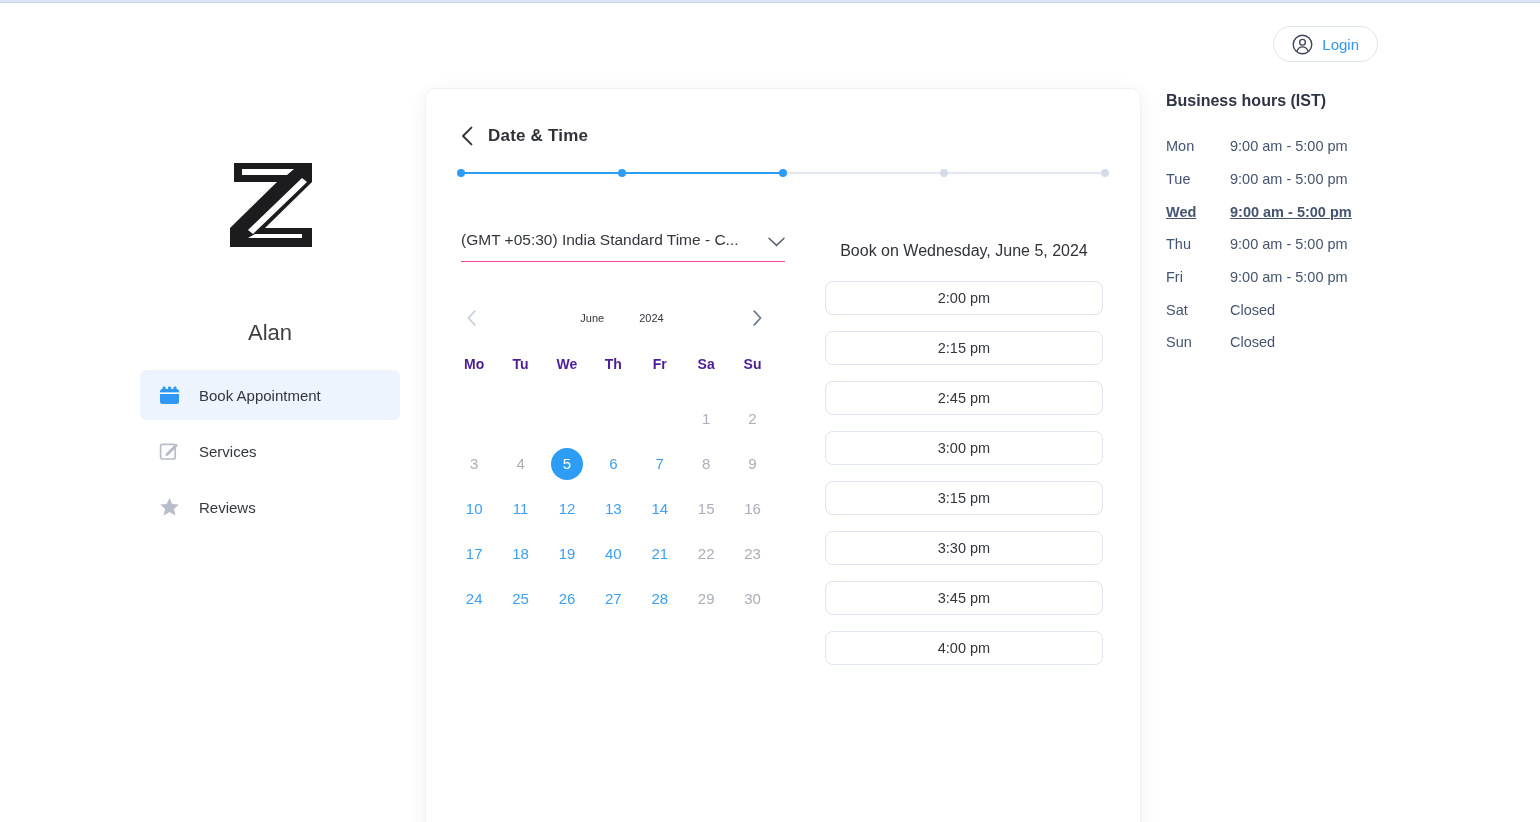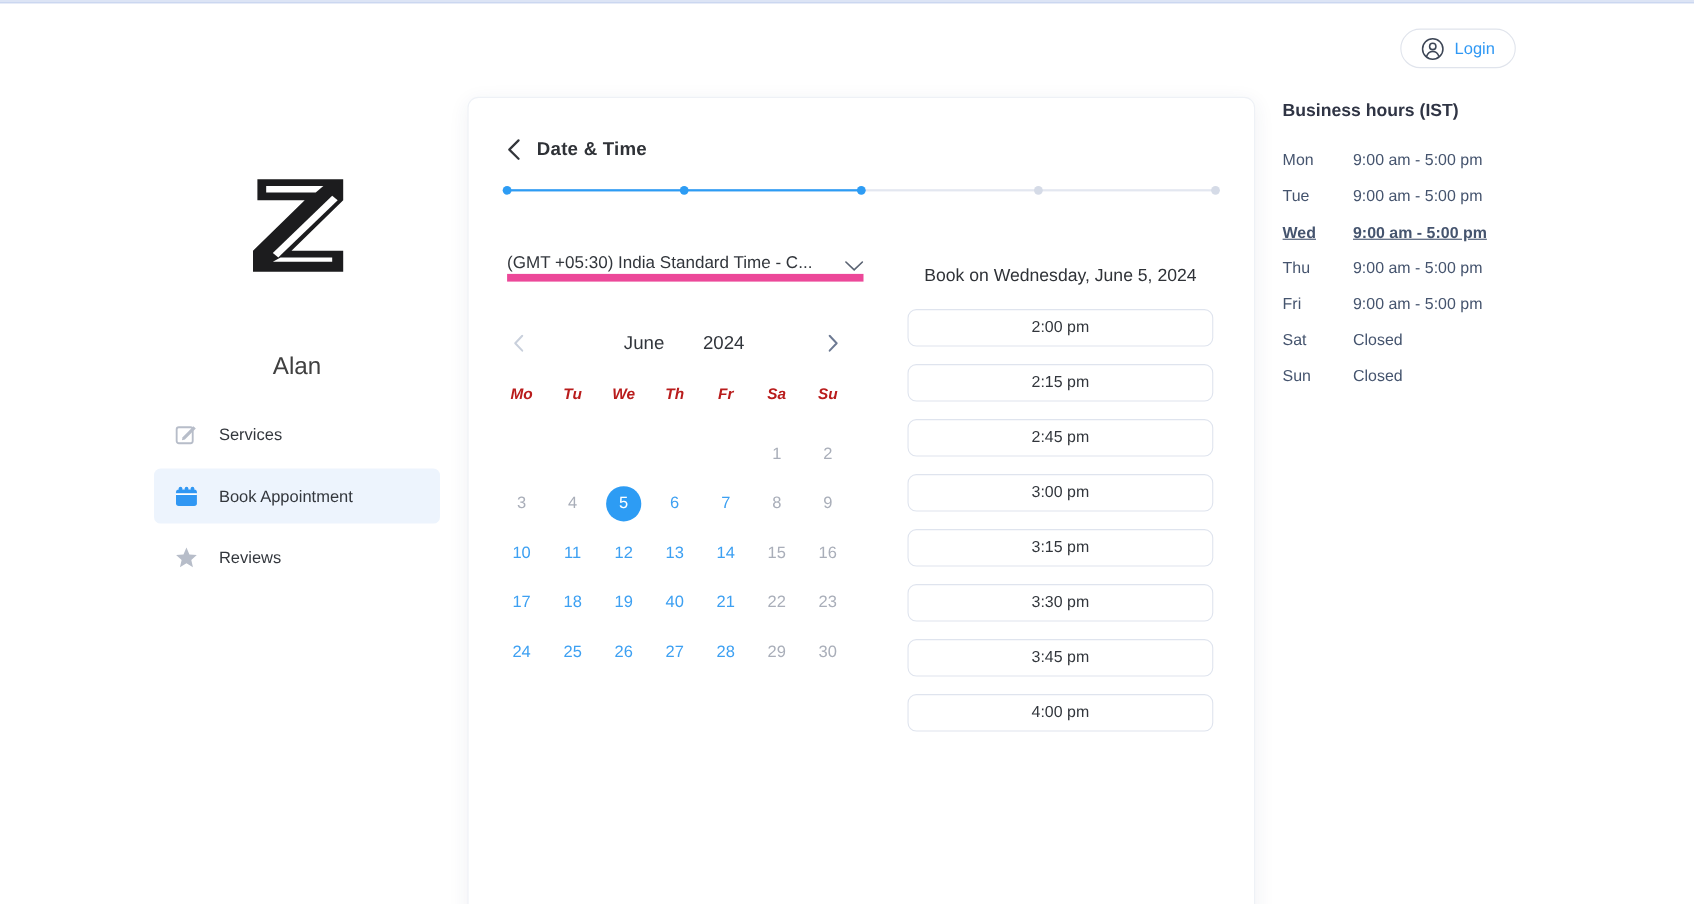--- a/index.html
+++ b/index.html
@@ -50,33 +50,33 @@
   .banner-title { font-size:15.5px; font-weight:700; color:#32363c; line-height:19px; }
   .banner-sub { font-size:12.5px; color:#7a8290; margin-top:6px; line-height:15px; }
 
   .columns { display:flex; margin-top:40px; }
   .col-left { width:325px; }
   .col-right { width:283px; margin-left:38px; }
 
   
   .tz-label { font-size:14px; color:#45546e; line-height:17px; }
   .tz-select { display:flex; align-items:flex-end; justify-content:space-between;
-    margin-top:14px; border-bottom:7px solid #ec4899; cursor:pointer; }
+    margin-top:14px; padding-bottom:12px; border-bottom:1px solid #ec4899; cursor:pointer; }
   .tz-value { font-size:15.5px; color:#32363c; white-space:nowrap; }
 
   
   .cal-nav { display:flex; align-items:center; margin-top:44px; height:24px;
     padding:0 8px 0 6px; }
   .cal-arrow { width:24px; display:flex; align-items:center; cursor:pointer; }
   .cal-arrow.disabled { cursor:default; }
   .cal-monthyear { flex:1; display:flex; justify-content:center; gap:35px;
-    font-size:17px; color:#32363c; }
+    font-size:11px; color:#32363c; }
   .dow-grid, .date-grid { display:grid; grid-template-columns:repeat(7, 46.4px); margin-left:-10px; }
   .dow-grid { margin-top:24px; }
-  .dow { text-align:center; font-size:14px; font-weight:700; color:#b91c1c; height:30px; line-height:20px;font-style:italic; }
+  .dow { text-align:center; font-size:14px; font-weight:700; color:#4c1d95; height:30px; line-height:20px; }
   .date-grid { margin-top:12px; }
   .date-cell { height:45px; display:flex; align-items:center; justify-content:center; font-size:15px; }
   .date-inner { width:32px; height:32px; border-radius:50%; display:flex;
     align-items:center; justify-content:center; }
   .date-cell.available { color:#3da0f2; cursor:pointer; }
   .date-cell.disabled  { color:#a9aeb9; }
   .date-cell.selected  { cursor:pointer; }
   .date-cell.selected .date-inner { background:#2d9cf4; color:#fff; }
 
   
@@ -114,40 +114,40 @@
   <div class="logo-wrap">
     <svg width="100" height="104" viewBox="0 0 100 100">
       <path fill="#1c1c1e" d="M14 6 H92 V25 L45 71 H92 V90 H10 V71 L57 25 H14 Z"></path>
       <path fill="#ffffff" d="M22 12 h52 l-7 6 H22 Z"></path>
       <path fill="#ffffff" d="M82 21 L28 73 l5 4 L87 25 Z"></path>
       <path fill="#ffffff" d="M28 81 h54 v-4 H35 Z"></path>
     </svg>
   </div>
   <div class="biz-name">Alan</div>
   <div class="menu" id="sidebar-menu">
-      <div class="menu-item">
-        <span class="mi-icon">
-          <svg width="20" height="20" viewBox="0 0 20 20" fill="none">
-            <rect x="1.6" y="3.4" width="14.6" height="14.6" rx="2" stroke="#b7bdc9" stroke-width="1.7"></rect>
-            <path d="M7 12.6 L16.9 2.4 L19 4.5 L9.1 14.6 L6.4 15.2 Z" fill="#b7bdc9"></path>
-          </svg>
-        </span>
-        <span>Services</span>
-      </div>
       <div class="menu-item active">
         <span class="mi-icon">
           <svg width="21" height="19" viewBox="0 0 21 19">
             <rect x="1" y="3" width="19" height="15" rx="2.5" fill="#3097f3"></rect>
             <rect x="3.5" y="0.5" width="3.2" height="4.5" rx="1.4" fill="#3097f3"></rect>
             <rect x="9" y="0.5" width="3.2" height="4.5" rx="1.4" fill="#3097f3"></rect>
             <rect x="14.4" y="0.5" width="3.2" height="4.5" rx="1.4" fill="#3097f3"></rect>
             <rect x="1" y="6.4" width="19" height="1.6" fill="#ffffff"></rect>
           </svg>
         </span>
         <span>Book Appointment</span>
+      </div>
+      <div class="menu-item">
+        <span class="mi-icon">
+          <svg width="20" height="20" viewBox="0 0 20 20" fill="none">
+            <rect x="1.6" y="3.4" width="14.6" height="14.6" rx="2" stroke="#b7bdc9" stroke-width="1.7"></rect>
+            <path d="M7 12.6 L16.9 2.4 L19 4.5 L9.1 14.6 L6.4 15.2 Z" fill="#b7bdc9"></path>
+          </svg>
+        </span>
+        <span>Services</span>
       </div>
       <div class="menu-item">
         <span class="mi-icon">
           <svg width="21" height="20" viewBox="0 0 21 20">
             <path fill="#b7bdc9" d="M10.5 0.8 L13.2 7 L19.9 7.6 L14.9 12 L16.4 18.6 L10.5 15.1 L4.6 18.6 L6.1 12 L1.1 7.6 L7.8 7 Z"></path>
           </svg>
         </span>
         <span>Reviews</span>
       </div>
     </div>

